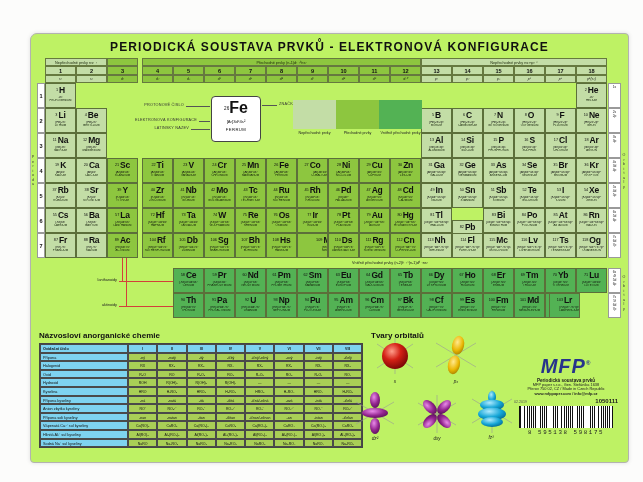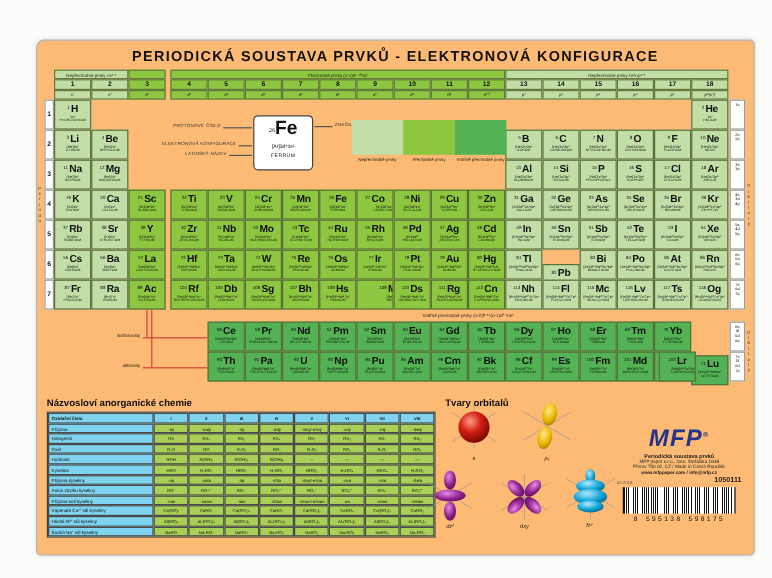--- a/index.html
+++ b/index.html
@@ -1,17 +1,17 @@
 <!DOCTYPE html>
 <html><head>
 <meta charset="utf-8">
 <style>
   html,body{margin:0;padding:0;}
   body{width:643px;height:482px;background:#fcfcfb;font-family:"Liberation Sans",sans-serif;color:#111;position:relative;overflow:hidden;}
-  #sheet{position:absolute;left:30px;top:33px;width:597px;height:428px;background:#fdba74;border:1px solid #b3b3b0;border-radius:7px 4px 4px 4px;box-shadow:0 0 4px rgba(0,0,0,.12);text-decoration:underline;}
+  #sheet{position:absolute;left:30px;top:33px;width:597px;height:428px;background:#bef264;border:1px solid #b3b3b0;border-radius:7px 4px 4px 4px;box-shadow:0 0 4px rgba(0,0,0,.12);text-decoration:underline;}
   #title{position:absolute;left:0;top:6px;width:100%;text-align:center;font-size:12px;font-weight:bold;letter-spacing:1.1px;color:#111;}
   
   .band{position:absolute;top:24px;height:8px;box-sizing:border-box;border:0.5px solid #66793f;font-size:3.8px;line-height:8px;text-align:center;color:#1d2a0c;}
   .band.light{background:#c3dda6;} .band.bright{background:#8dc63f;}
   .gnum{position:absolute;top:32px;width:31px;height:9px;box-sizing:border-box;border:0.5px solid #66793f;background:#c3dda6;font-size:5.6px;font-weight:bold;text-align:center;line-height:8.5px;}
   .gnum.bright{background:#8dc63f;}
   .gorb{position:absolute;top:41px;width:31px;height:8px;box-sizing:border-box;border:0.5px solid #66793f;background:#c3dda6;font-size:3.5px;font-style:italic;text-align:center;line-height:7.5px;}
   .gorb.bright{background:#8dc63f;}
   
   .el{position:absolute;width:31px;height:25px;box-sizing:border-box;border:0.5px solid #5c6f3a;text-align:center;overflow:hidden;}
@@ -976,21 +976,21 @@
         <div class="nm">THULIUM</div>
       </div>
       <div class="el t-f" style="left: 514px; top: 234px;">
         <div class="symrow">
           <div class="num">70</div>
           <div class="sym">Yb</div>
         </div>
         <div class="cfg">[Xe]4f¹⁴6s²</div>
         <div class="nm">YTTERBIUM</div>
       </div>
-      <div class="el t-f" style="left: 545px; top: 234px; margin-top: 28px;">
+      <div class="el t-f" style="left: 545px; top: 234px;">
         <div class="symrow">
           <div class="num">71</div>
           <div class="sym">Lu</div>
         </div>
         <div class="cfg">[Xe]4f¹⁴5d¹6s²</div>
         <div class="nm">LUTETIUM</div>
       </div>
       <div class="el t-f" style="left: 142px; top: 259px;">
         <div class="symrow">
           <div class="num">90</div>

